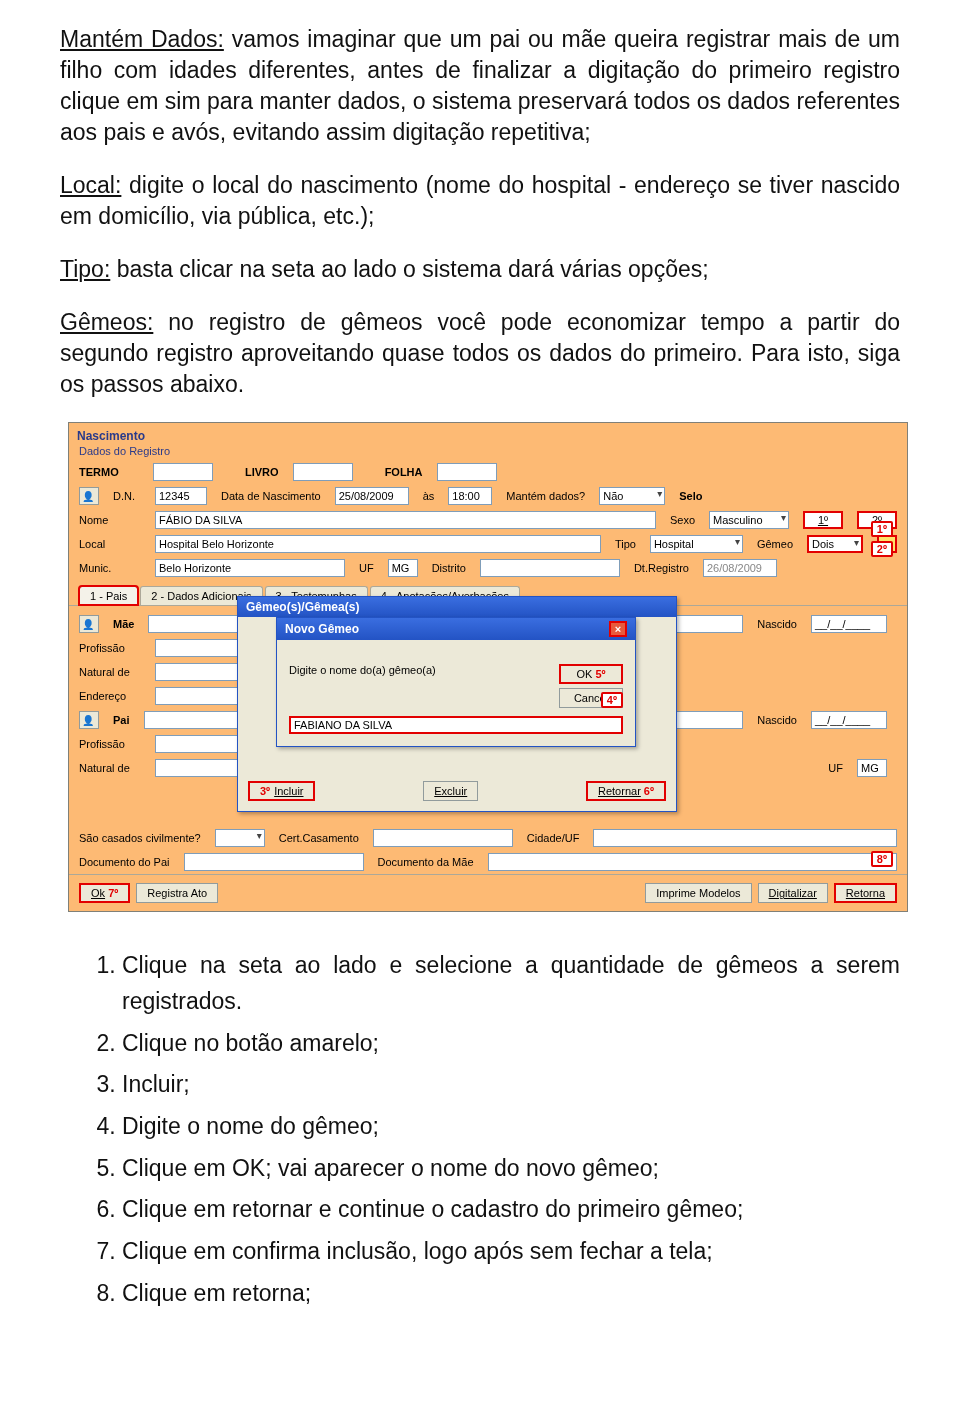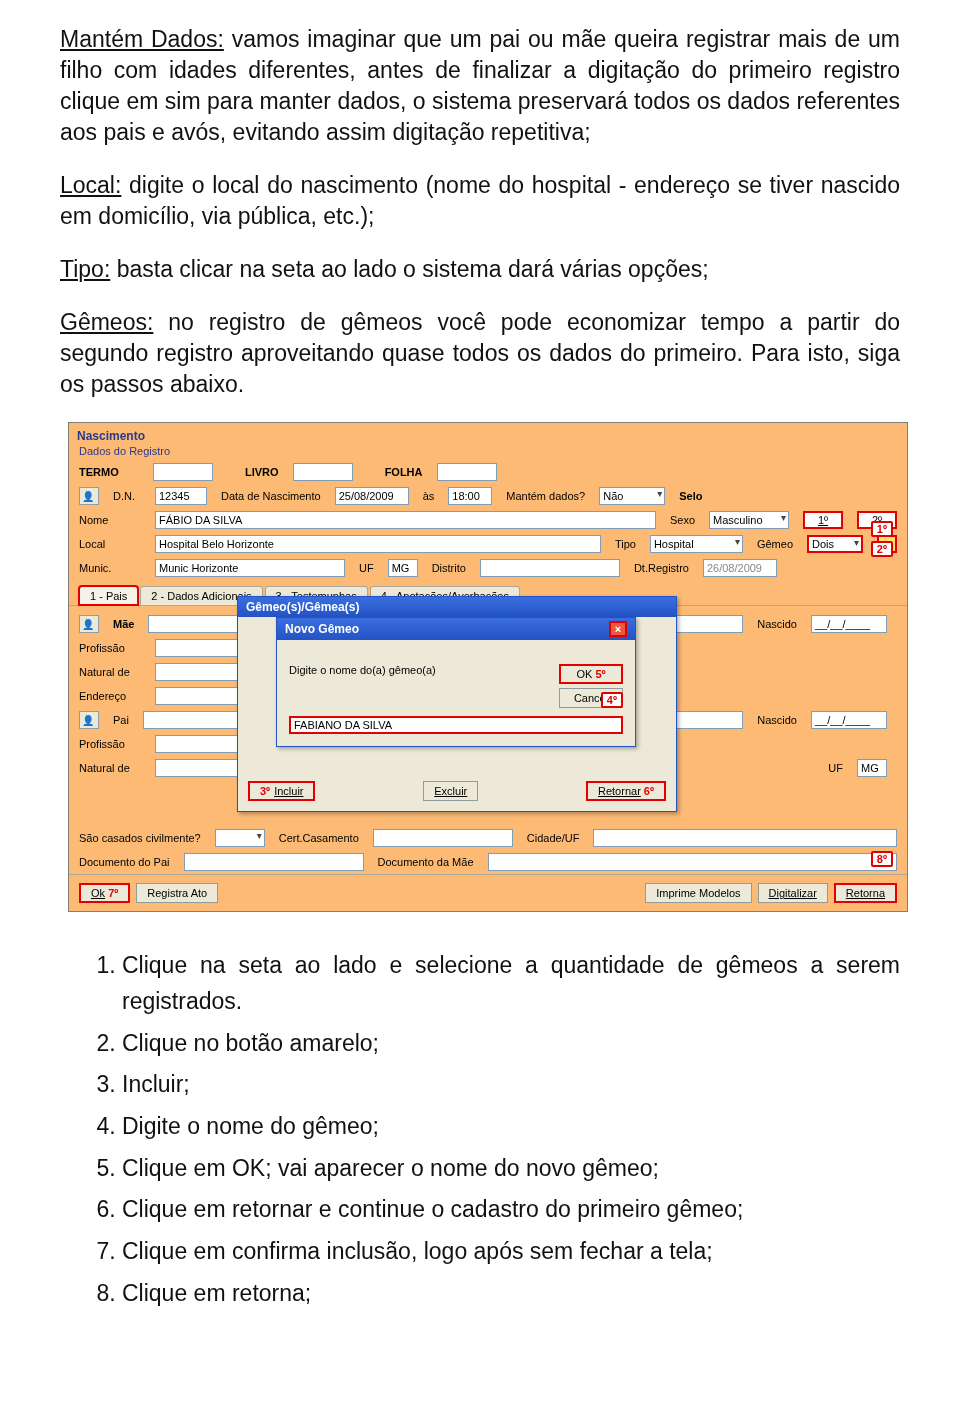--- a/index.html
+++ b/index.html
@@ -88,21 +88,21 @@
     <div class="field" style="flex:1">Hospital Belo Horizonte</div>
     <span>Tipo</span>
     <div class="field sel" style="width:93px">Hospital</div>
     <span>Gêmeo</span>
     <div class="field sel hl2" style="width:56px">Dois</div>
     <div class="ic hl2" style="background:#ffe36a">✎</div>
   </div>
 
   <div class="row">
     <span class="lbl">Munic.</span>
-    <div class="field" style="width:190px">Munic Horizonte</div>
+    <div class="field" style="width:190px">Belo Horizonte</div>
     <span>UF</span>
     <div class="field" style="width:30px">MG</div>
     <span>Distrito</span>
     <div class="field" style="width:140px"></div>
     <span>Dt.Registro</span>
     <div class="field" style="width:74px;color:#888">26/08/2009</div>
   </div>
 
   <div class="tabs">
     <div class="tab active hl"><span class="ul">1 - Pais</span></div>
@@ -128,21 +128,21 @@
       <div class="row" style="padding-left:0">
         <span class="lbl">Natural de</span>
         <div class="field" style="width:120px"></div>
       </div>
       <div class="row" style="padding-left:0">
         <span class="lbl">Endereço</span>
         <div class="field" style="width:120px"></div>
       </div>
       <div class="row" style="padding-left:0">
         <div class="ic">👤</div>
-        <span style="font-weight:normal">Pai</span>
+        <span style="font-weight:bold">Pai</span>
         <div class="field" style="flex:1"></div>
         <span>Nascido</span>
         <div class="field" style="width:76px">__/__/____</div>
       </div>
       <div class="row" style="padding-left:0">
         <span class="lbl">Profissão</span>
         <div class="field" style="width:120px"></div>
       </div>
       <div class="row" style="padding-left:0">
         <span class="lbl">Natural de</span>

